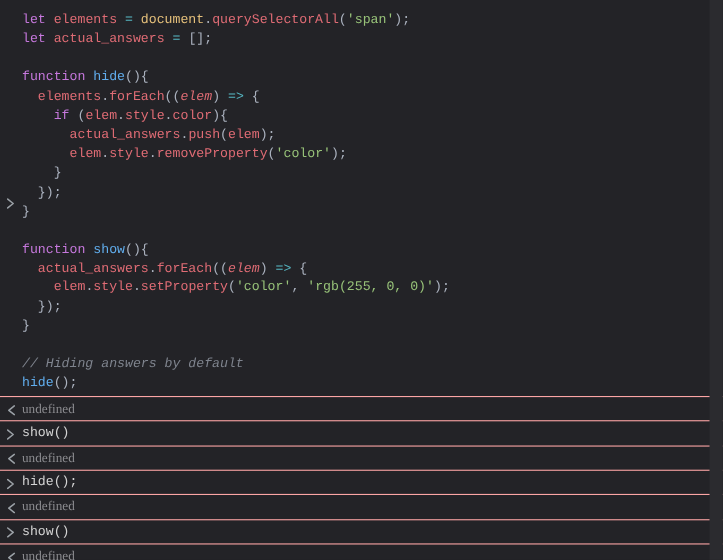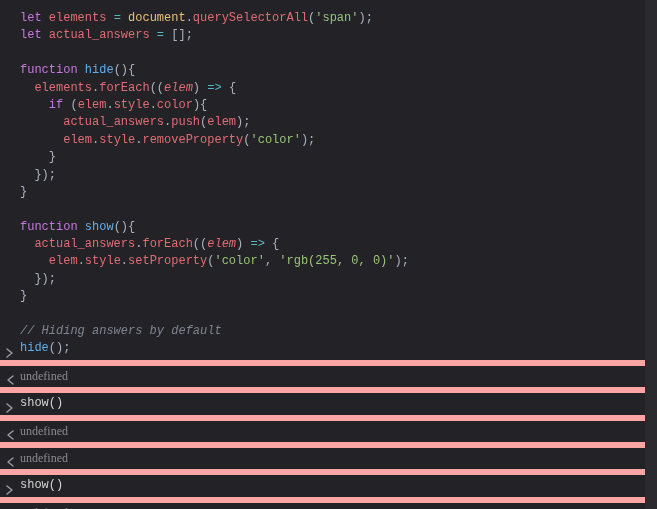--- a/index.html
+++ b/index.html
@@ -10,22 +10,22 @@
     line-height: 1.45;
     color: #d4d4d4;
     width: 657px;
     height: 509px;
     overflow: hidden;
     padding-top: 8px;
   }
   .console-entry {
     display: flex;
     padding: 2px 20px 2px 2px;
-    border-bottom: 6px solid #fca5a5;
-    align-items: flex-end;
+    border-bottom: 1px solid #fca5a5;
+    align-items: center;
   }
   .gutter {
     width: 16px;
     flex: 0 0 16px;
     display: flex;
     justify-content: center;
     padding-top: 2px;
   }
   .gutter svg { display: block; }
   .msg {
@@ -105,20 +105,28 @@
       <span class="gutter">
         <svg width="8" height="10" viewBox="0 0 8 10">
           <path d="M7 1 L2 5 L7 9" fill="none" stroke="#9aa0a6" stroke-width="1.4" stroke-linecap="round" stroke-linejoin="round"></path>
         </svg>
       </span>
       <div class="msg dim">undefined</div>
     </div>
     <div class="console-entry">
       <span class="gutter">
         <svg width="8" height="10" viewBox="0 0 8 10">
+          <path d="M1 1 L6 5 L1 9" fill="none" stroke="#9aa0a6" stroke-width="1.4" stroke-linecap="round" stroke-linejoin="round"></path>
+        </svg>
+      </span>
+      <div class="msg">hide();</div>
+    </div>
+    <div class="console-entry">
+      <span class="gutter">
+        <svg width="8" height="10" viewBox="0 0 8 10">
           <path d="M7 1 L2 5 L7 9" fill="none" stroke="#9aa0a6" stroke-width="1.4" stroke-linecap="round" stroke-linejoin="round"></path>
         </svg>
       </span>
       <div class="msg dim">undefined</div>
     </div>
     <div class="console-entry">
       <span class="gutter">
         <svg width="8" height="10" viewBox="0 0 8 10">
           <path d="M1 1 L6 5 L1 9" fill="none" stroke="#9aa0a6" stroke-width="1.4" stroke-linecap="round" stroke-linejoin="round"></path>
         </svg>

